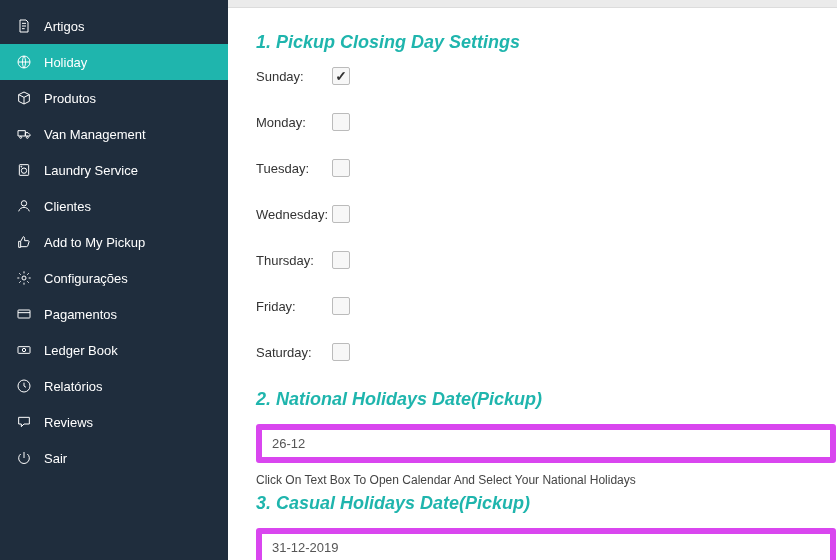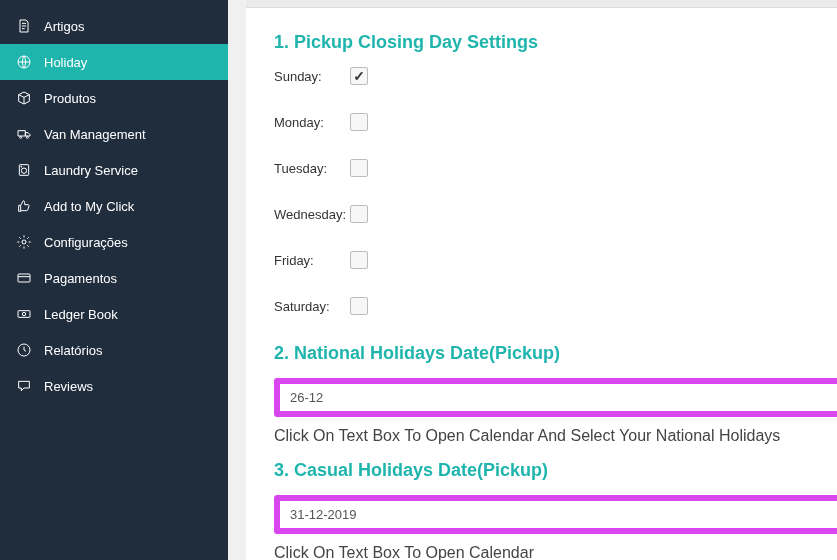--- a/index.html
+++ b/index.html
@@ -1,33 +1,33 @@
 <!DOCTYPE html>
 <html><head>
   <meta charset="utf-8">
   <style>
     * { margin: 0; padding: 0; box-sizing: border-box; }
     body { font-family: 'Segoe UI', Arial, sans-serif; font-size: 14px; color: #333; background: #f0f0f0; width: 837px; height: 560px; overflow: hidden; }
-    .container { display: flex; height: 100%; gap: 18px; }
+    .container { display: flex; height: 100%; }
     .sidebar { width: 228px; background: #1f2d3d; height: 100%; padding-top: 8px; }
     .sidebar-item { display: flex; align-items: center; padding: 10px 14px; color: #fff; cursor: pointer; font-size: 13px; font-weight: 500; }
     .sidebar-item.active { background: #1fb5ad; }
     .sidebar-item .icon { width: 20px; height: 16px; display: flex; align-items: center; justify-content: center; margin-right: 10px; }
     .sidebar-item .icon svg { width: 16px; height: 16px; stroke: #fff; fill: none; stroke-width: 1.5; }
     .main { flex: 1; background: #fff; overflow-y: auto; }
     .topbar { height: 8px; background: #ebebeb; border-bottom: 1px solid #dcdcdc; }
     .content { padding: 24px 28px 40px 28px; }
-    .section-title { color: #1fb5ad; font-size: 18px; font-weight: 700; margin-bottom: 14px; margin-top: 20px; }
+    .section-title { color: #1fb5ad; font-size: 18px; font-weight: 700; font-style: italic; margin-bottom: 14px; margin-top: 20px; }
     .section-title:first-child { margin-top: 0; }
     .day-row { display: flex; align-items: center; margin-bottom: 28px; }
     .day-label { width: 76px; font-size: 13px; color: #333; }
     .checkbox-wrap { display: inline-flex; align-items: center; justify-content: center; width: 18px; height: 18px; border: 1px solid #bbb; border-radius: 2px; background: #f7f7f7; position: relative; }
     .checkbox-wrap.checked::after { content: '✓'; position: absolute; font-size: 14px; line-height: 1; color: #333; font-weight: bold; }
     .text-input { width: 580px; padding: 6px 10px; border: 6px solid #d946ef; border-radius: 3px; font-size: 13px; color: #555; background: #fff; }
-    .hint { font-size: 16px; color: #444; margin-top: 10px; margin-bottom: 15px; }
+    .hint { font-size: 12px; color: #444; margin-top: 10px; margin-bottom: 6px; }
     .section3 .section-title { margin-top: 6px; }
   </style>
 </head>
 <body>
 
 <div class="container">
   <nav class="sidebar">
     <div class="sidebar-item">
       <span class="icon">
           <svg viewBox="0 0 24 24">
@@ -71,24 +71,33 @@
             <rect x="5" y="4" width="14" height="16" rx="1"></rect>
             <circle cx="12" cy="13" r="4"></circle>
             <circle cx="8" cy="7" r="0.7" fill="#fff"></circle>
           </svg>
         </span>
       <span>Laundry Service</span>
     </div>
     <div class="sidebar-item">
       <span class="icon">
           <svg viewBox="0 0 24 24">
+            <circle cx="12" cy="8" r="4"></circle>
+            <path d="M4 20c1-4 5-6 8-6s7 2 8 6"></path>
+          </svg>
+        </span>
+      <span>Clientes</span>
+    </div>
+    <div class="sidebar-item">
+      <span class="icon">
+          <svg viewBox="0 0 24 24">
             <path d="M7 11v9H4v-9zM7 11l4-7c1 0 2 1 2 3v3h5c1 0 2 1 1.5 2l-2 6c-.3 1-1 1-2 1H7"></path>
           </svg>
         </span>
-      <span>Add to My Click</span>
+      <span>Add to My Pickup</span>
     </div>
     <div class="sidebar-item">
       <span class="icon">
           <svg viewBox="0 0 24 24">
             <circle cx="12" cy="12" r="3"></circle>
             <path d="M12 2v3M12 19v3M4.9 4.9l2.1 2.1M17 17l2.1 2.1M2 12h3M19 12h3M4.9 19.1L7 17M17 7l2.1-2.1"></path>
           </svg>
         </span>
       <span>Configurações</span>
     </div>
@@ -120,20 +129,29 @@
       <span>Relatórios</span>
     </div>
     <div class="sidebar-item">
       <span class="icon">
           <svg viewBox="0 0 24 24">
             <path d="M4 5h16v10H12l-4 4v-4H4z"></path>
           </svg>
         </span>
       <span>Reviews</span>
     </div>
+    <div class="sidebar-item">
+      <span class="icon">
+          <svg viewBox="0 0 24 24">
+            <path d="M12 3v9"></path>
+            <path d="M7 6a8 8 0 1 0 10 0"></path>
+          </svg>
+        </span>
+      <span>Sair</span>
+    </div>
   </nav>
 
   <main class="main">
     <div class="topbar"></div>
     <div class="content">
       <h3 class="section-title">1. Pickup Closing Day Settings</h3>
 
       <div class="day-row">
         <span class="day-label">Sunday:</span>
         <span class="checkbox-wrap checked"></span>
@@ -141,20 +159,24 @@
       <div class="day-row">
         <span class="day-label">Monday:</span>
         <span class="checkbox-wrap"></span>
       </div>
       <div class="day-row">
         <span class="day-label">Tuesday:</span>
         <span class="checkbox-wrap"></span>
       </div>
       <div class="day-row">
         <span class="day-label">Wednesday:</span>
+        <span class="checkbox-wrap"></span>
+      </div>
+      <div class="day-row">
+        <span class="day-label">Thursday:</span>
         <span class="checkbox-wrap"></span>
       </div>
       <div class="day-row">
         <span class="day-label">Friday:</span>
         <span class="checkbox-wrap"></span>
       </div>
       <div class="day-row">
         <span class="day-label">Saturday:</span>
         <span class="checkbox-wrap"></span>
       </div>

